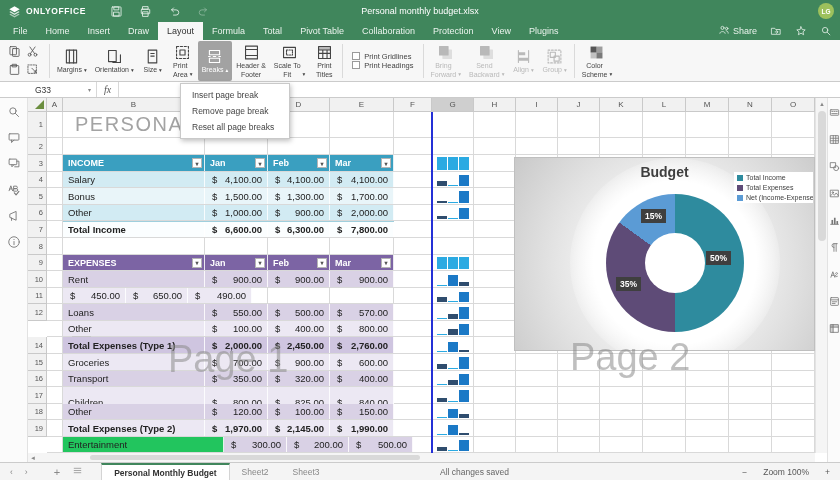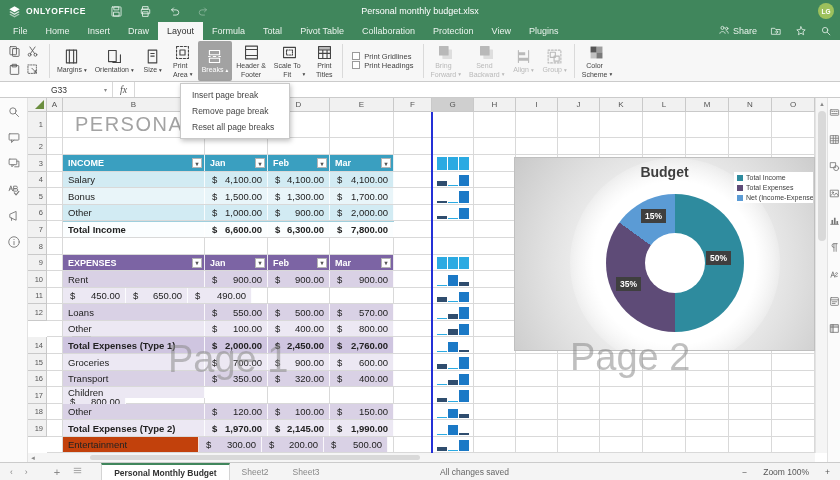--- a/index.html
+++ b/index.html
@@ -37,21 +37,21 @@
   .tbtn .lbl { font-size:7px; line-height:1.15; text-align:center; white-space:pre-line; }
   .tbtn .caret { font-size:5.5px; line-height:1; padding-bottom:1px; }
   .tbtn.pressed { background:#A2A2A2; color:#fff; }
   .tbtn.disabled { color:#B9B9B9; cursor:default; }
   .chk-col { display:flex; flex-direction:column; padding:0 6px; }
   .chk { display:flex; align-items:center; gap:4px; font-size:7.5px; color:#444; cursor:pointer; }
   .chk .box { width:8px; height:8px; background:#fff; border:1px solid #9A9A9A; }
 
   
   .fbar { position:absolute; left:0; top:82px; width:840px; height:16px; background:#fff; border-bottom:1px solid #CBCBCB; display:flex; align-items:stretch; }
-  .namebox { width:69px; margin-left:44px; border-right:1px solid #D8D8D8; display:flex; align-items:center; font-size:8.5px; color:#333; padding-left:7px; position:relative; cursor:pointer; }
+  .namebox { width:69px; margin-left:28px; border-right:1px solid #D8D8D8; display:flex; align-items:center; font-size:8.5px; color:#333; padding-left:7px; position:relative; cursor:pointer; }
   .namebox .nb-caret { position:absolute; right:5px; font-size:6px; color:#888; }
   .fxbox { width:22px; border-right:1px solid #D8D8D8; display:flex; align-items:center; justify-content:center; font-family:"Liberation Serif", serif; font-style:italic; font-size:10px; color:#555; cursor:pointer; }
   .finput { flex:1; font-size:8.5px; color:#333; padding-left:6px; display:flex; align-items:center; }
 
   
   .lsidebar { position:absolute; left:0; top:98px; width:28px; height:364px; background:#FBFBFB; border-right:1px solid #E2E2E2; display:flex; flex-direction:column; align-items:center; padding-top:6px; gap:10px; }
   .lsidebar .sic, .rsidebar .sic { color:#777; cursor:pointer; height:16px; display:flex; align-items:center; justify-content:center; }
   .rsidebar { position:absolute; right:0; top:98px; width:13px; height:364px; background:#FBFBFB; border-left:1px solid #E2E2E2; display:flex; flex-direction:column; align-items:center; padding-top:6px; gap:11px; }
 
   
@@ -830,21 +830,21 @@
         </div>
         <div class="tcell" style="width: 62px; background: rgb(217, 209, 229);">
           <span class="cur">$</span>
           <span class="amt">320.00</span>
         </div>
         <div class="tcell" style="width: 64px; background: rgb(217, 209, 229);">
           <span class="cur">$</span>
           <span class="amt">400.00</span>
         </div>
       </div>
-      <div class="trow" style="left: 35px; top: 289px; height: 31px; flex-direction: column;">
+      <div class="trow" style="left: 35px; top: 289px; height: 31px;">
         <div class="tcell labelc" style="width: 142px; background: rgb(236, 232, 243);">
           <span>Children</span>
         </div>
         <div class="tcell" style="width: 63px; background: rgb(236, 232, 243);">
           <span class="cur">$</span>
           <span class="amt">800.00</span>
         </div>
         <div class="tcell" style="width: 62px; background: rgb(236, 232, 243);">
           <span class="cur">$</span>
           <span class="amt">825.00</span>
@@ -882,21 +882,21 @@
         <div class="tcell" style="width: 62px; background: rgb(236, 232, 243);">
           <span class="cur">$</span>
           <span class="amt">2,145.00</span>
         </div>
         <div class="tcell" style="width: 64px; background: rgb(236, 232, 243);">
           <span class="cur">$</span>
           <span class="amt">1,990.00</span>
         </div>
       </div>
       <div class="trow" style="left: 35px; top: 339px; height: 15px;">
-        <div class="tcell labelc" style="width: 136px; background: #c2410c;">
+        <div class="tcell labelc" style="width: 161px; background: #22c55e;">
           <span>Entertainment</span>
         </div>
         <div class="tcell" style="width: 63px; background: rgb(217, 209, 229);">
           <span class="cur">$</span>
           <span class="amt">300.00</span>
         </div>
         <div class="tcell" style="width: 62px; background: rgb(217, 209, 229);">
           <span class="cur">$</span>
           <span class="amt">200.00</span>
         </div>

